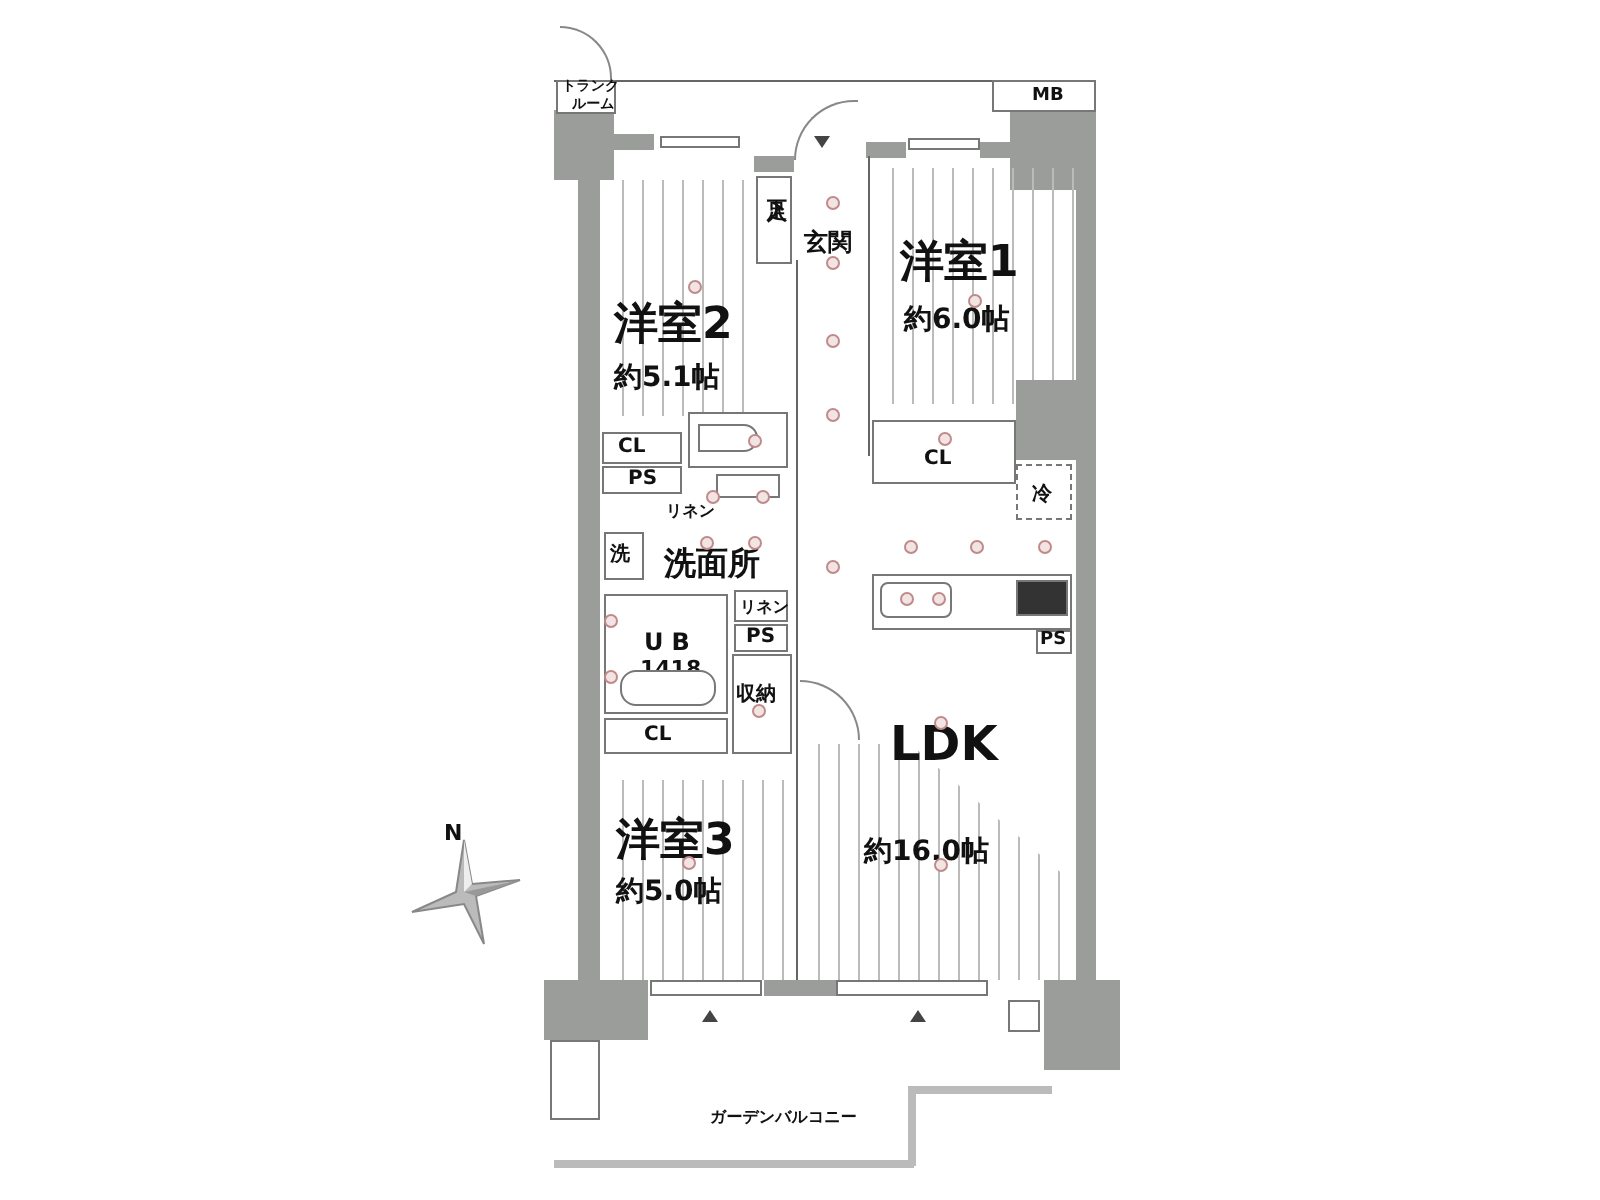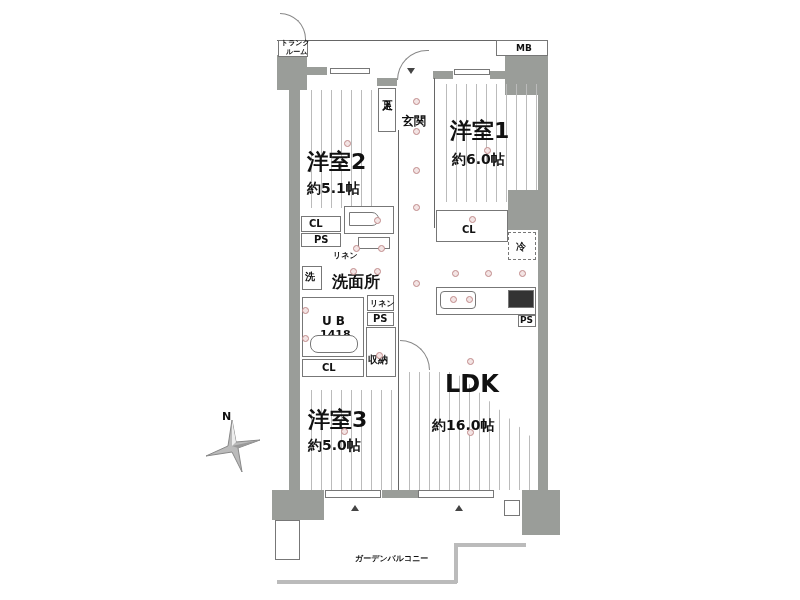--- a/index.html
+++ b/index.html
@@ -86,40 +86,40 @@
 <div class="thin" style="left:302px;top:297px;width:62px;height:60px;"></div>
 <div class="lbl sm" style="left:322px;top:314px;font-size:12px;letter-spacing:4px;">UB</div>
 <div class="lbl sm" style="left:320px;top:328px;font-size:11px;">1418</div>
 <div class="thin" style="left:310px;top:335px;width:48px;height:18px;border-radius:8px;"></div>
 
 <div class="thin" style="left:367px;top:295px;width:27px;height:16px;"></div>
 <div class="lbl xs" style="left:370px;top:298px;font-size:8px;">リネン</div>
 <div class="thin" style="left:367px;top:312px;width:27px;height:14px;"></div>
 <div class="lbl sm" style="left:373px;top:313px;">PS</div>
 <div class="thin" style="left:366px;top:327px;width:30px;height:50px;"></div>
-<div class="lbl sm" style="left:368px;top:340px;margin-top:13px;">収納</div>
+<div class="lbl sm" style="left:368px;top:340px;">収納</div>
 <div class="door" style="left:400px;top:340px;width:30px;height:30px;border-radius:0 30px 0 0;border-left:none;border-bottom:none;"></div>
 
 <div class="thin" style="left:302px;top:359px;width:62px;height:18px;"></div>
 <div class="lbl sm" style="left:322px;top:362px;">CL</div>
 
 <div class="thin" style="left:436px;top:210px;width:72px;height:32px;"></div>
 <div class="lbl sm" style="left:462px;top:224px;">CL</div>
 
 <div class="thin" style="left:508px;top:232px;width:28px;height:28px;border-style:dashed;"></div>
 <div class="lbl sm" style="left:516px;top:240px;">冷</div>
 <div class="thin" style="left:436px;top:287px;width:100px;height:28px;"></div>
 <div class="thin" style="left:440px;top:291px;width:36px;height:18px;border-radius:4px;"></div>
 <div class="thin" style="left:508px;top:290px;width:26px;height:18px;background:#333;"></div>
 <div class="thin" style="left:518px;top:315px;width:18px;height:12px;"></div>
 <div class="lbl xs" style="left:520px;top:315px;">PS</div>
 
 <div class="hatch" style="left:302px;top:390px;width:94px;height:100px;"></div>
 <div class="hatch" style="left:400px;top:372px;width:138px;height:118px;clip-path:polygon(0 0,40% 0,100% 60%,100% 100%,0 100%);"></div>
-<div class="lbl big" style="left:445px;top:370px;font-size:24px;">LDK</div>
+<div class="lbl big" style="left:445px;top:358px;font-size:24px;">LDK</div>
 <div class="lbl mid" style="left:432px;top:417px;">約16.0帖</div>
 <div class="lbl big" style="left:308px;top:405px;">洋室3</div>
 <div class="lbl mid" style="left:308px;top:437px;">約5.0帖</div>
 
 <div class="win" style="left:325px;top:490px;width:56px;height:8px;"></div>
 <div class="win" style="left:418px;top:490px;width:76px;height:8px;"></div>
 <div class="tri" style="left:351px;top:505px;"></div>
 <div class="tri" style="left:455px;top:505px;"></div>
 
 <div class="thin" style="left:275px;top:520px;width:25px;height:40px;"></div>

